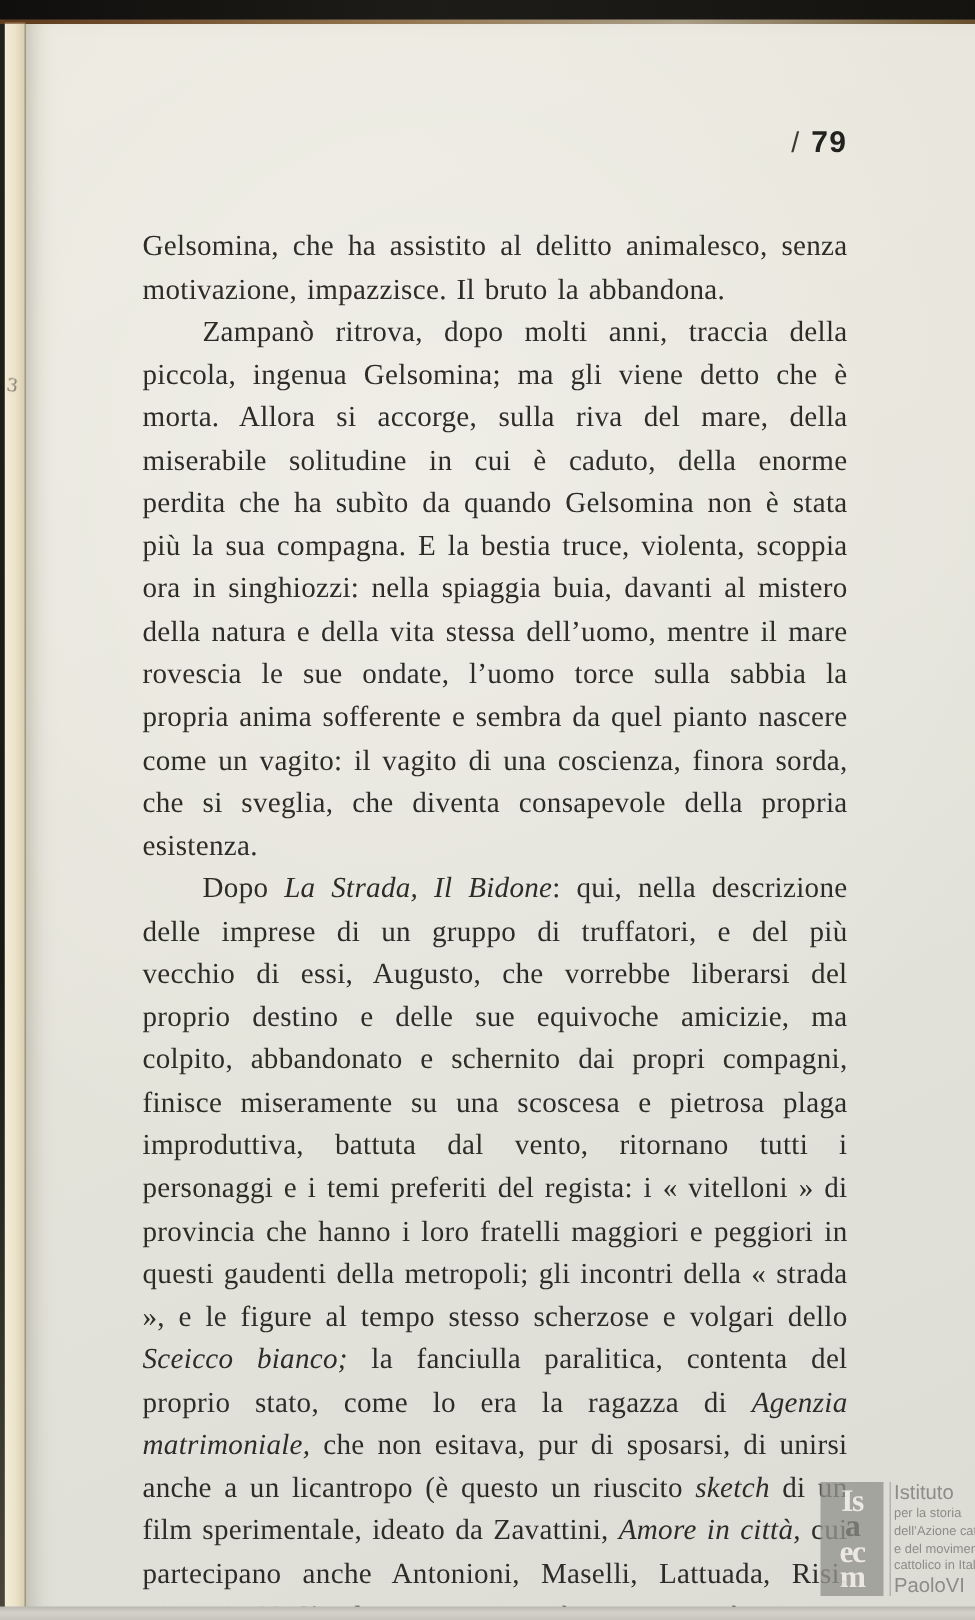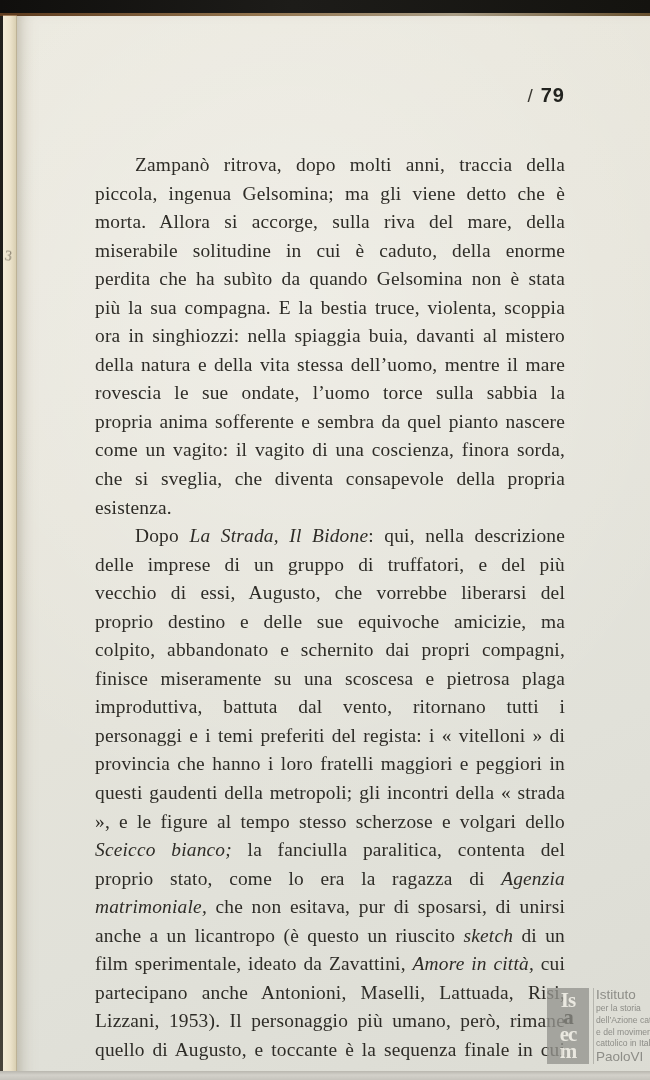--- a/index.html
+++ b/index.html
@@ -133,20 +133,21 @@
   <div class="top-band"></div>
   <div class="spine-sliver"></div>
   <div class="page-edge"></div>
 
   <div class="page">
     <div class="page-number">
       <span class="slash">/</span><span class="num">79</span>
     </div>
 
     <div class="text-block" lang="it">
+        <p class="para"><span>Gelsomina, che ha assistito al delitto animalesco, senza motivazione, impazzisce. Il bruto la abbandona.</span></p>
         <p class="para indent"><span>Zampanò ritrova, dopo molti anni, traccia della piccola, ingenua Gelsomina; ma gli viene detto che è morta. Allora si accorge, sulla riva del mare, della miserabile solitudine in cui è caduto, della enorme perdita che ha subìto da quando Gelsomina non è stata più la sua compagna. E la bestia truce, violenta, scoppia ora in singhiozzi: nella spiaggia buia, davanti al mistero della natura e della vita stessa dell’uomo, mentre il mare rovescia le sue ondate, l’uomo torce sulla sabbia la propria anima sofferente e sembra da quel pianto nascere come un vagito: il vagito di una coscienza, finora sorda, che si sveglia, che diventa consapevole della propria esistenza.</span></p>
         <p class="para indent"><span>Dopo </span><i>La Strada, Il Bidone</i><span>: qui, nella descrizione delle imprese di un gruppo di truffatori, e del più vecchio di essi, Augusto, che vorrebbe liberarsi del proprio destino e delle sue equivoche amicizie, ma colpito, abbandonato e schernito dai propri compagni, finisce miseramente su una scoscesa e pietrosa plaga improduttiva, battuta dal vento, ritornano tutti i personaggi e i temi preferiti del regista: i « vitelloni » di provincia che hanno i loro fratelli maggiori e peggiori in questi gaudenti della metropoli; gli incontri della « strada », e le figure al tempo stesso scherzose e volgari dello </span><i>Sceicco bianco;</i><span> la fanciulla paralitica, contenta del proprio stato, come lo era la ragazza di </span><i>Agenzia matrimoniale,</i><span> che non esitava, pur di sposarsi, di unirsi anche a un licantropo (è questo un riuscito </span><i>sketch</i><span> di un film sperimentale, ideato da Zavattini, </span><i>Amore in città,</i><span> cui partecipano anche Antonioni, Maselli, Lattuada, Risi, Lizzani, 1953). Il personaggio più umano, però, rimane quello di Augusto, e toccante è la sequenza finale in cui è descritto in modo vibrante e con intensa partecipazione il tentativo di salvezza dell’uomo irrimediabilmente perduto, che invoca aiuto e pietà. Le sue mani annaspano sulla terra ingrata. Tutto è vano: egli non</span></p>
       </div>
 
     <div class="watermark">
       <div class="wm-logo">
           <div class="row light">Is</div>
           <div class="row dark">a</div>
           <div class="row light">ec</div>
           <div class="row light">m</div>

